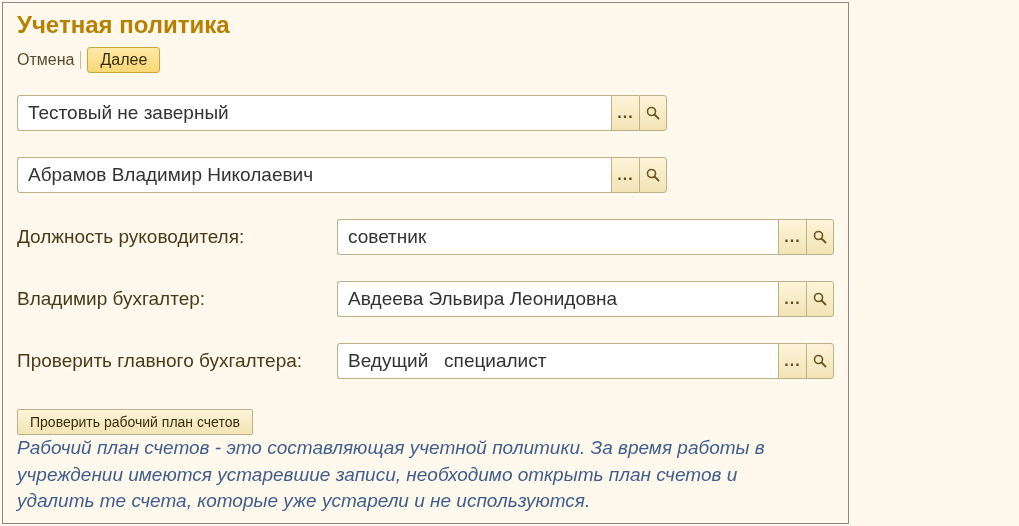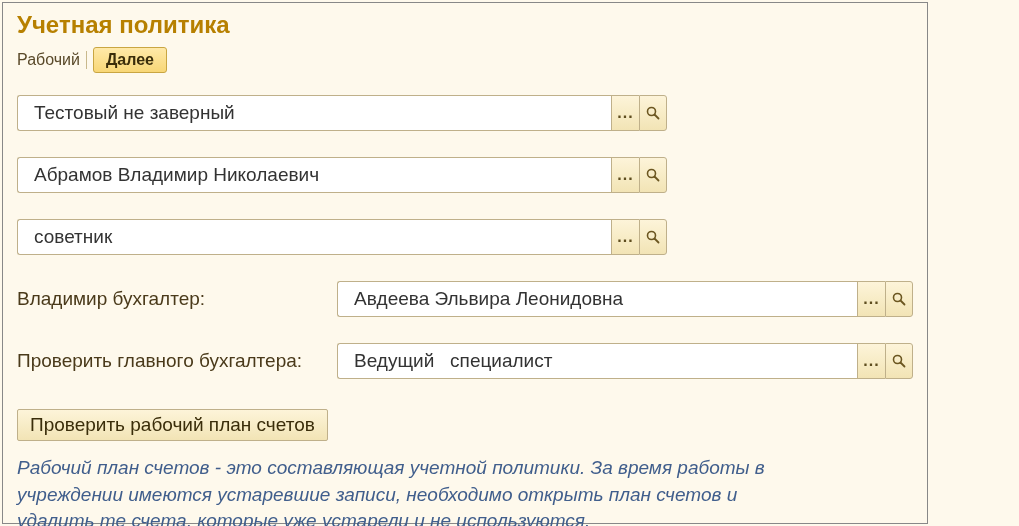--- a/index.html
+++ b/index.html
@@ -6,21 +6,21 @@
   body {
     font-family: Arial, Helvetica, sans-serif;
     background: #fef9ec;
     width: 1019px;
     height: 526px;
     padding: 0;
     overflow: hidden;
   }
   .frame {
     border: 1px solid #888;
-    width: 926px;
+    width: 847px;
     height: 522px;
     margin: 2px;
     background: #fef9ec;
     padding: 8px 14px;
     position: relative;
   }
   .page-title {
     color: #b78000;
     font-weight: bold;
     font-size: 24px;
@@ -42,21 +42,21 @@
     width: 1px;
     height: 18px;
     background: #c9b98c;
   }
   .primary-btn {
     background: linear-gradient(#ffe9a8, #f8d777);
     border: 1px solid #c9a642;
     border-radius: 3px;
     padding: 3px 12px;
     font-size: 16px;
-    font-weight: bold;
+    font-weight: normal;
     color: #3a2d0a;
     cursor: pointer;
   }
   .form-row {
     display: flex;
     align-items: center;
     margin-bottom: 26px;
   }
   .form-label {
     width: 320px;
@@ -69,21 +69,21 @@
     flex: 1;
     max-width: 650px;
   }
   .text-input {
     flex: 1;
     height: 36px;
     border: 1px solid #bfb08a;
     border-right: none;
     background: #ffffff;
     font-size: 19px;
-    padding: 0 16px;
+    padding: 0 10px;
     color: #333;
     border-radius: 3px 0 0 3px;
     outline: none;
   }
   .input-btn {
     width: 28px;
     height: 36px;
     border: 1px solid #bfb08a;
     background: linear-gradient(#fdf4d9, #f2e4b5);
     display: flex;
@@ -100,44 +100,43 @@
     letter-spacing: 1px;
   }
   .input-btn.search {
     border-radius: 0 3px 3px 0;
   }
   .secondary-btn {
     background: linear-gradient(#fdf4d9, #f2e4b5);
     border: 1px solid #bfb08a;
     border-radius: 2px;
     padding: 4px 12px;
-    font-size: 19px;
+    font-size: 14px;
     color: #3a2d0a;
     cursor: pointer;
     margin-top: 4px;
-    margin-bottom: 14px;
   }
   .hint-text {
     color: #405e8c;
     font-style: italic;
     font-size: 19px;
     line-height: 1.4;
     max-width: 780px;
   }
   svg { display: block; }
 </style>
 </head>
 <body>
 
 <div class="frame">
 
   <div class="page-title">Учетная политика</div>
 
   <div class="toolbar">
-    <a class="cancel-link">Рабочий</a>
+    <a class="cancel-link">Отмена</a>
     <div class="divider"></div>
     <button class="primary-btn">Далее</button>
   </div>
 
   
   <div class="form-row">
     <div class="input-group">
       <input class="text-input" value="Тестовый не заверный" style="">
       <button class="input-btn ellipsis">
         <span>...</span>
@@ -162,20 +161,21 @@
         <svg width="14" height="14" viewBox="0 0 14 14">
             <circle cx="5.5" cy="5.5" r="4" fill="none" stroke="#6b5620" stroke-width="1.6"></circle>
             <line x1="8.5" y1="8.5" x2="12.5" y2="12.5" stroke="#6b5620" stroke-width="1.8" stroke-linecap="round"></line>
           </svg>
       </button>
     </div>
   </div>
 
   
   <div class="form-row">
+    <div class="form-label">Должность руководителя:</div>
     <div class="input-group">
       <input class="text-input" value="советник" style="">
       <button class="input-btn ellipsis">
         <span>...</span>
       </button>
       <button class="input-btn search">
         <svg width="14" height="14" viewBox="0 0 14 14">
             <circle cx="5.5" cy="5.5" r="4" fill="none" stroke="#6b5620" stroke-width="1.6"></circle>
             <line x1="8.5" y1="8.5" x2="12.5" y2="12.5" stroke="#6b5620" stroke-width="1.8" stroke-linecap="round"></line>
           </svg>

